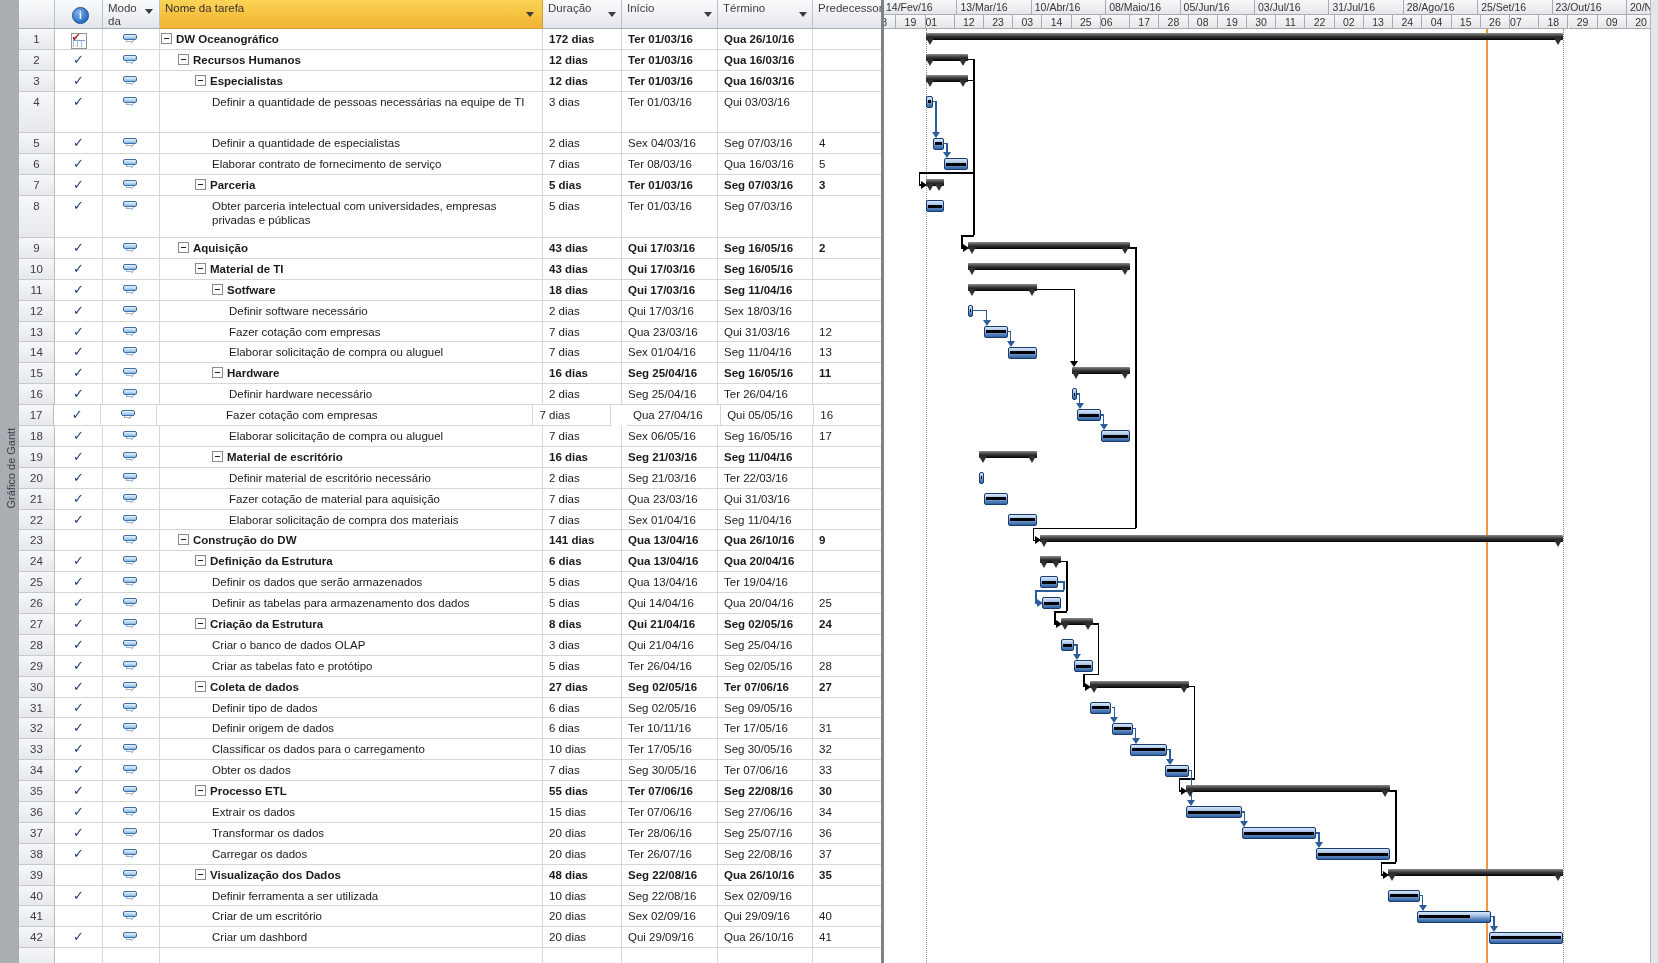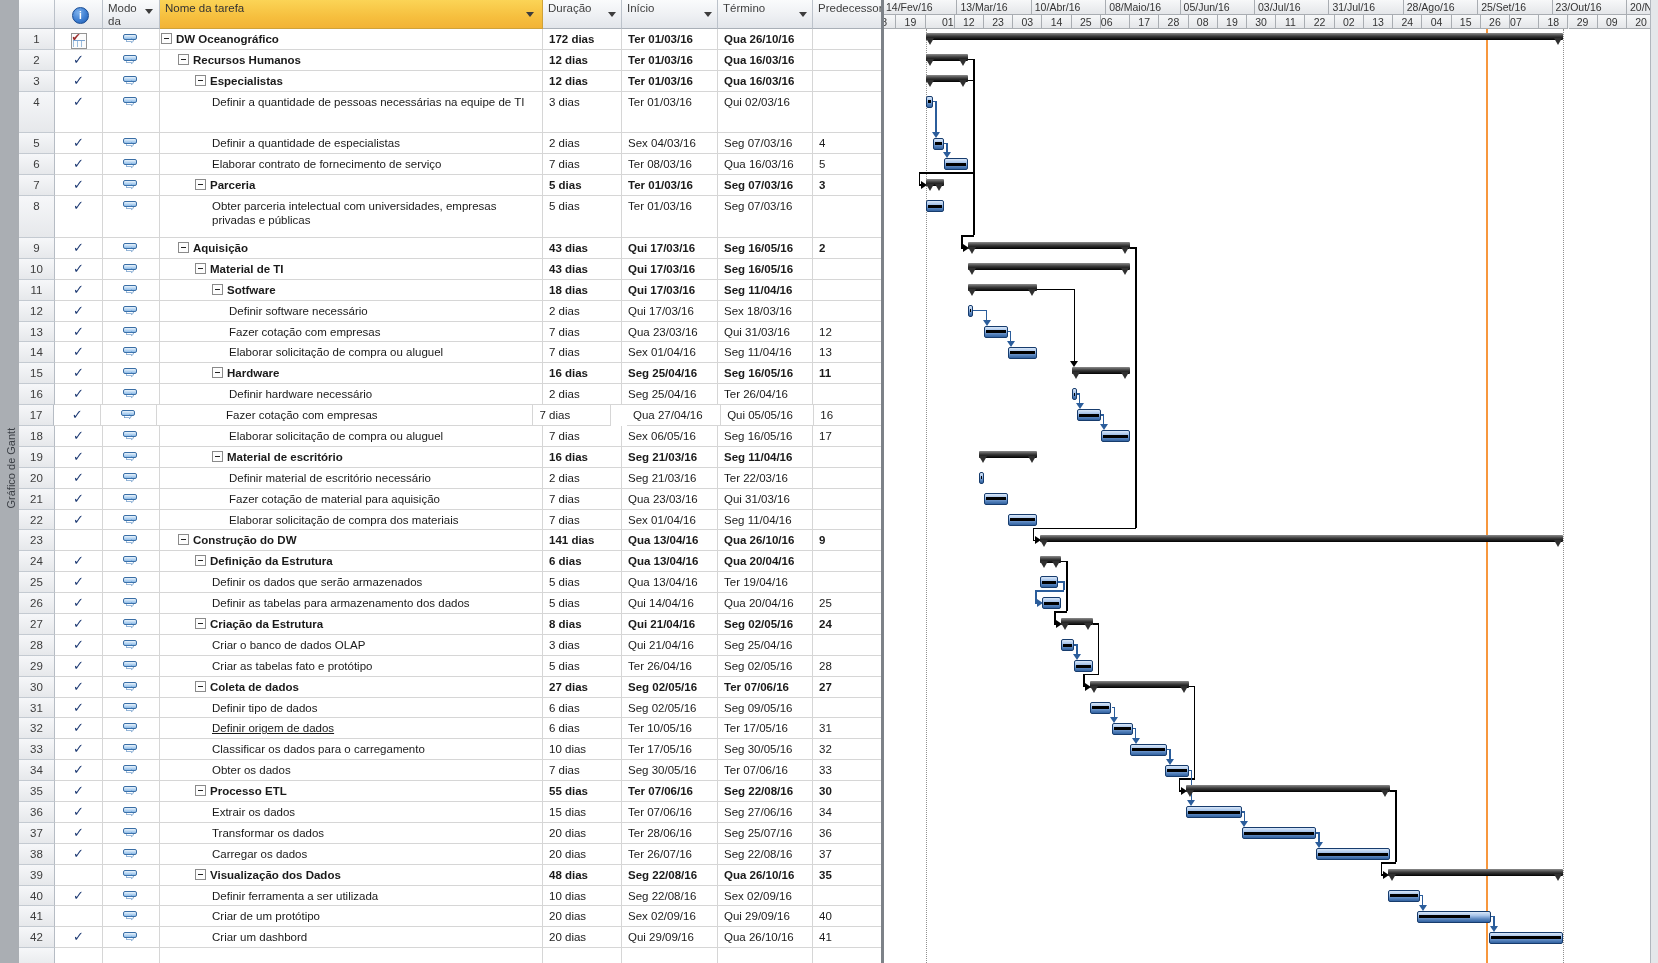--- a/index.html
+++ b/index.html
@@ -147,21 +147,21 @@
           </div>
           <div class="td" style="width: 57px; padding: 4px 0px 0px;">
             <span class="micon">
               <span class="mbar"></span>
               <span class="marrow">⇨</span>
             </span>
           </div>
           <div class="td" style="width: 383px; padding-left: 52px;"><span>Definir a quantidade de pessoas necessárias na equipe de TI</span></div>
           <div class="td" style="width: 79px;">3 dias</div>
           <div class="td" style="width: 96px;">Ter 01/03/16</div>
-          <div class="td" style="width: 95px;">Qui 02/03/16</div>
+          <div class="td" style="width: 95px;">Qui 03/03/16</div>
           <div class="td" style="width: 68px; border-right: none;"></div>
         </div>
         <div class="tr" style="height: 20.9px;">
           <div class="td num" style="width: 36px;">5</div>
           <div class="td" style="width: 48px; padding: 4px 0px 0px;">
             <span class="chk">✓</span>
           </div>
           <div class="td" style="width: 57px; padding: 4px 0px 0px;">
             <span class="micon">
               <span class="mbar"></span>
@@ -618,23 +618,23 @@
           <div class="td num" style="width: 36px;">32</div>
           <div class="td" style="width: 48px; padding: 4px 0px 0px;">
             <span class="chk">✓</span>
           </div>
           <div class="td" style="width: 57px; padding: 4px 0px 0px;">
             <span class="micon">
               <span class="mbar"></span>
               <span class="marrow">⇨</span>
             </span>
           </div>
-          <div class="td" style="width: 383px; padding-left: 52px; text-decoration: underline;"><span>Definir origem de dados</span></div>
+          <div class="td" style="width: 383px; padding-left: 52px;"><span>Definir origem de dados</span></div>
           <div class="td" style="width: 79px;">6 dias</div>
-          <div class="td" style="width: 96px;">Ter 10/05/16</div>
+          <div class="td" style="width: 96px;">Ter 10/11/16</div>
           <div class="td" style="width: 95px;">Ter 17/05/16</div>
           <div class="td" style="width: 68px; border-right: none;">31</div>
         </div>
         <div class="tr" style="height: 20.9px;">
           <div class="td num" style="width: 36px;">33</div>
           <div class="td" style="width: 48px; padding: 4px 0px 0px;">
             <span class="chk">✓</span>
           </div>
           <div class="td" style="width: 57px; padding: 4px 0px 0px;">
             <span class="micon">
@@ -767,21 +767,21 @@
         </div>
         <div class="tr" style="height: 20.9px;">
           <div class="td num" style="width: 36px;">41</div>
           <div class="td" style="width: 48px; padding: 4px 0px 0px;"></div>
           <div class="td" style="width: 57px; padding: 4px 0px 0px;">
             <span class="micon">
               <span class="mbar"></span>
               <span class="marrow">⇨</span>
             </span>
           </div>
-          <div class="td" style="width: 383px; padding-left: 52px;"><span>Criar de um protótipo</span></div>
+          <div class="td" style="width: 383px; padding-left: 52px;"><span>Criar de um escritório</span></div>
           <div class="td" style="width: 79px;">20 dias</div>
           <div class="td" style="width: 96px;">Sex 02/09/16</div>
           <div class="td" style="width: 95px;">Qui 29/09/16</div>
           <div class="td" style="width: 68px; border-right: none;">40</div>
         </div>
         <div class="tr" style="height: 20.9px;">
           <div class="td num" style="width: 36px;">42</div>
           <div class="td" style="width: 48px; padding: 4px 0px 0px;">
             <span class="chk">✓</span>
           </div>
@@ -823,21 +823,21 @@
           <div class="tcell" style="left: 370.98px; width: 74.396px; top: 0px; height: 15px; padding: 1px 0px 0px 3px; white-space: nowrap;">03/Jul/16</div>
           <div class="tcell" style="left: 445.376px; width: 74.396px; top: 0px; height: 15px; padding: 1px 0px 0px 3px; white-space: nowrap;">31/Jul/16</div>
           <div class="tcell" style="left: 519.772px; width: 74.396px; top: 0px; height: 15px; padding: 1px 0px 0px 3px; white-space: nowrap;">28/Ago/16</div>
           <div class="tcell" style="left: 594.168px; width: 74.396px; top: 0px; height: 15px; padding: 1px 0px 0px 3px; white-space: nowrap;">25/Set/16</div>
           <div class="tcell" style="left: 668.564px; width: 74.396px; top: 0px; height: 15px; padding: 1px 0px 0px 3px; white-space: nowrap;">23/Out/16</div>
           <div class="tcell" style="left: 742.96px; width: 74.396px; top: 0px; height: 15px; padding: 1px 0px 0px 3px; white-space: nowrap;">20/Nov/16</div>
         </div>
         <div class="tier" style="top: 15px; height: 14px;">
           <div class="tcell" style="left: -16.942px; width: 29.227px; top: 0px; height: 14px; text-align: center; padding: 1px 0px 0px;">08</div>
           <div class="tcell" style="left: 12.285px; width: 29.227px; top: 0px; height: 14px; text-align: center; padding: 1px 0px 0px;">19</div>
-          <div class="tcell" style="left: 41.512px; width: 29.227px; top: 0px; height: 14px; text-align: right; padding: 1px 0px 0px;">01</div>
+          <div class="tcell" style="left: 41.512px; width: 29.227px; top: 0px; height: 14px; text-align: left; padding: 1px 0px 0px;">01</div>
           <div class="tcell" style="left: 70.739px; width: 29.227px; top: 0px; height: 14px; text-align: center; padding: 1px 0px 0px;">12</div>
           <div class="tcell" style="left: 99.966px; width: 29.227px; top: 0px; height: 14px; text-align: center; padding: 1px 0px 0px;">23</div>
           <div class="tcell" style="left: 129.193px; width: 29.227px; top: 0px; height: 14px; text-align: center; padding: 1px 0px 0px;">03</div>
           <div class="tcell" style="left: 158.42px; width: 29.227px; top: 0px; height: 14px; text-align: center; padding: 1px 0px 0px;">14</div>
           <div class="tcell" style="left: 187.647px; width: 29.227px; top: 0px; height: 14px; text-align: center; padding: 1px 0px 0px;">25</div>
           <div class="tcell" style="left: 216.874px; width: 29.227px; top: 0px; height: 14px; text-align: left; padding: 1px 0px 0px;">06</div>
           <div class="tcell" style="left: 246.101px; width: 29.227px; top: 0px; height: 14px; text-align: center; padding: 1px 0px 0px;">17</div>
           <div class="tcell" style="left: 275.328px; width: 29.227px; top: 0px; height: 14px; text-align: center; padding: 1px 0px 0px;">28</div>
           <div class="tcell" style="left: 304.555px; width: 29.227px; top: 0px; height: 14px; text-align: center; padding: 1px 0px 0px;">08</div>
           <div class="tcell" style="left: 333.782px; width: 29.227px; top: 0px; height: 14px; text-align: center; padding: 1px 0px 0px;">19</div>

